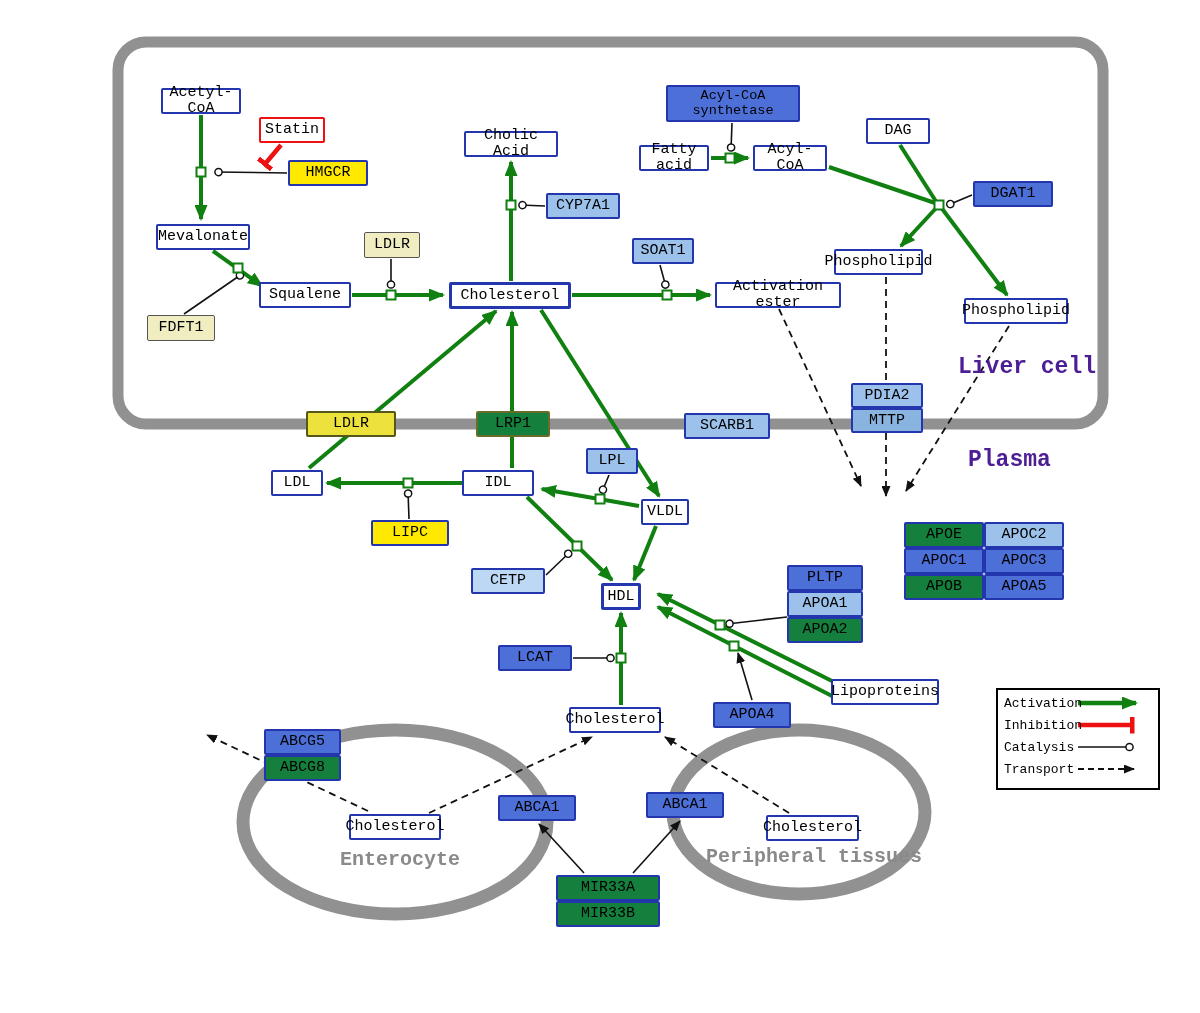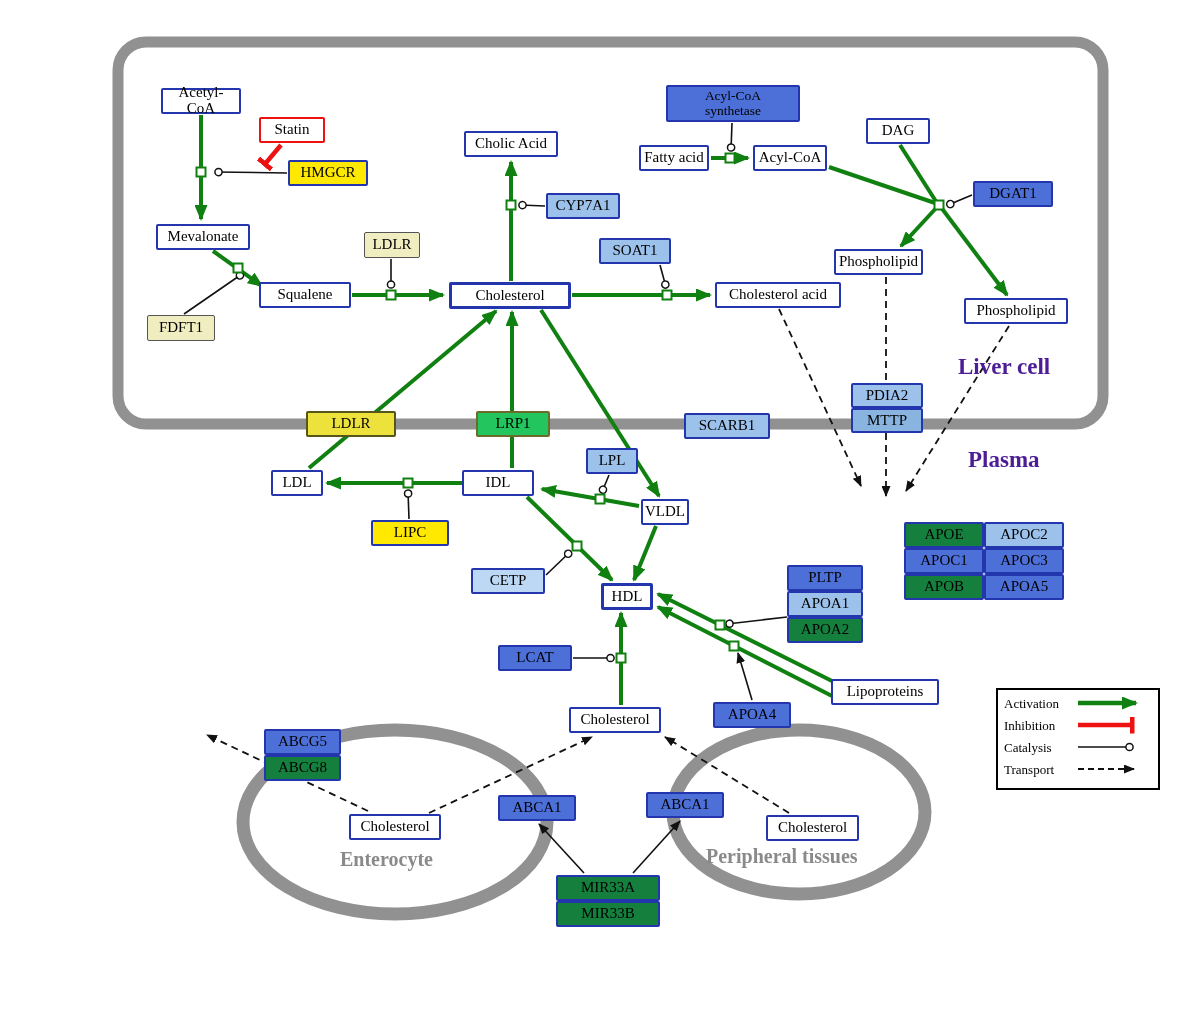--- a/index.html
+++ b/index.html
@@ -1,31 +1,31 @@
 <!DOCTYPE html>
 <html><head>
 <meta charset="utf-8">
 <style>
   html,body{margin:0;padding:0;background:#fff}
   #app{position:relative;width:1200px;height:1013px;background:#fff;
-       font-family:Liberation Serif, serif;overflow:hidden}
+       font-family:Liberation Mono, monospace;overflow:hidden}
   #edges{position:absolute;left:0;top:0}
   .node{position:absolute;box-sizing:border-box;display:flex;align-items:center;justify-content:center;
         background:#fff;border:2px solid #2336ae;border-radius:2px;color:#000;font-size:15px;
         line-height:1.05;text-align:center;white-space:pre-line;padding:1px 3px}
   .major{border-width:3px}
   .small{font-size:13.5px}
   .fill-med{background:#4d6fd8}
   .fill-dark{background:#15803d}
   .fill-light{background:#9cc2ec}
   .fill-lighter{background:#bcd8f4}
   .fill-light2{background:#8ab4e0}
   .fill-yellow{background:#ffe900}
   .fill-dullyellow{background:#ede23c;border-color:#55551c}
-  .fill-khaki{background:#22c55e;border-color:#6b6b2a}
+  .fill-khaki{background:#15803d;border-color:#6b6b2a}
   .fill-pale{background:#f0edc0;border-color:#555;border-width:1.5px}
   .statin{border-color:#ee1111;border-width:2.5px}
   .region-label{position:absolute;font-weight:bold;color:#4c1d95;font-size:23px}
   .region-label.sm{font-size:20px;color:#8a8a8a}
   .legend-box{position:absolute;left:996px;top:688px;width:164px;height:102px;
               border:2px solid #000;background:transparent;box-sizing:border-box}
   .legend-label{position:absolute;font-size:13px;color:#000}
 </style>
 </head>
 <body>
@@ -132,22 +132,22 @@
   <div class="node" style="left:161px;top:88px;width:80px;height:26px">Acetyl-CoA</div>
   <div class="node statin" style="left:259px;top:117px;width:66px;height:26px">Statin</div>
   <div class="node fill-yellow" style="left:288px;top:160px;width:80px;height:26px">HMGCR</div>
   <div class="node" style="left:156px;top:224px;width:94px;height:26px">Mevalonate</div>
   <div class="node fill-pale" style="left:147px;top:315px;width:68px;height:26px">FDFT1</div>
   <div class="node" style="left:259px;top:282px;width:92px;height:26px">Squalene</div>
   <div class="node fill-pale" style="left:364px;top:232px;width:56px;height:26px">LDLR</div>
   <div class="node" style="left:464px;top:131px;width:94px;height:26px">Cholic Acid</div>
   <div class="node fill-light" style="left:546px;top:193px;width:74px;height:26px">CYP7A1</div>
   <div class="node major" style="left:449px;top:282px;width:122px;height:27px">Cholesterol</div>
-  <div class="node fill-light" style="left:599px;top:238px;width:72px;height:26px">SOAT1</div>
-  <div class="node" style="left:715px;top:282px;width:126px;height:26px">Cholesterol acid</div>
+  <div class="node fill-light" style="left:632px;top:238px;width:62px;height:26px">SOAT1</div>
+  <div class="node" style="left:715px;top:282px;width:126px;height:26px">Activation ester</div>
   <div class="node fill-med small" style="left:666px;top:85px;width:134px;height:37px">Acyl-CoA
 synthetase</div>
   <div class="node" style="left:639px;top:145px;width:70px;height:26px">Fatty acid</div>
   <div class="node" style="left:753px;top:145px;width:74px;height:26px">Acyl-CoA</div>
   <div class="node" style="left:866px;top:118px;width:64px;height:26px">DAG</div>
   <div class="node fill-med" style="left:973px;top:181px;width:80px;height:26px">DGAT1</div>
   <div class="node" style="left:834px;top:249px;width:89px;height:26px">Phospholipid</div>
   <div class="node" style="left:964px;top:298px;width:104px;height:26px">Phospholipid</div>
   <div class="node fill-light" style="left:851px;top:383px;width:72px;height:25px">PDIA2</div>
   <div class="node fill-light2" style="left:851px;top:408px;width:72px;height:25px">MTTP</div>
@@ -155,21 +155,21 @@
   <div class="node fill-dullyellow" style="left:306px;top:411px;width:90px;height:26px">LDLR</div>
   <div class="node fill-khaki" style="left:476px;top:411px;width:74px;height:26px">LRP1</div>
   <div class="node fill-light" style="left:684px;top:413px;width:86px;height:26px">SCARB1</div>
 
   <div class="node" style="left:271px;top:470px;width:52px;height:26px">LDL</div>
   <div class="node" style="left:462px;top:470px;width:72px;height:26px">IDL</div>
   <div class="node fill-light" style="left:586px;top:448px;width:52px;height:26px">LPL</div>
   <div class="node" style="left:641px;top:499px;width:48px;height:26px">VLDL</div>
   <div class="node fill-yellow" style="left:371px;top:520px;width:78px;height:26px">LIPC</div>
   <div class="node fill-lighter" style="left:471px;top:568px;width:74px;height:26px">CETP</div>
-  <div class="node major" style="left:601px;top:583px;width:52px;height:27px">HDL</div>
+  <div class="node major" style="left:601px;top:583px;width:40px;height:27px">HDL</div>
   <div class="node fill-med" style="left:498px;top:645px;width:74px;height:26px">LCAT</div>
 
   <div class="node fill-dark" style="left:904px;top:522px;width:80px;height:26px">APOE</div>
   <div class="node fill-light" style="left:984px;top:522px;width:80px;height:26px">APOC2</div>
   <div class="node fill-med" style="left:904px;top:548px;width:80px;height:26px">APOC1</div>
   <div class="node fill-med" style="left:984px;top:548px;width:80px;height:26px">APOC3</div>
   <div class="node fill-dark" style="left:904px;top:574px;width:80px;height:26px">APOB</div>
   <div class="node fill-med" style="left:984px;top:574px;width:80px;height:26px">APOA5</div>
 
   <div class="node fill-med" style="left:787px;top:565px;width:76px;height:26px">PLTP</div>

